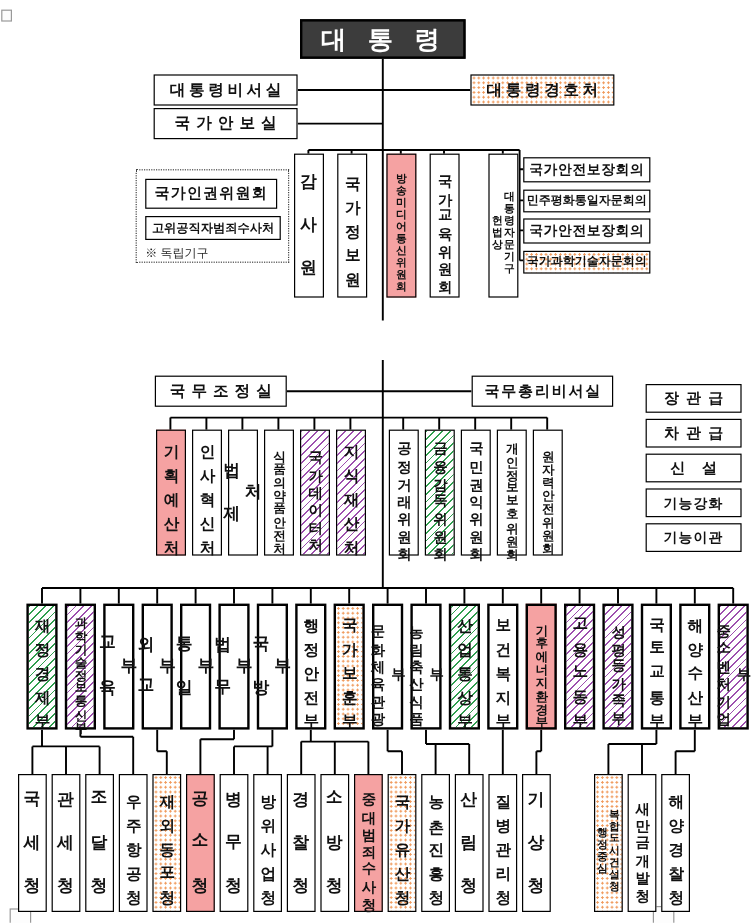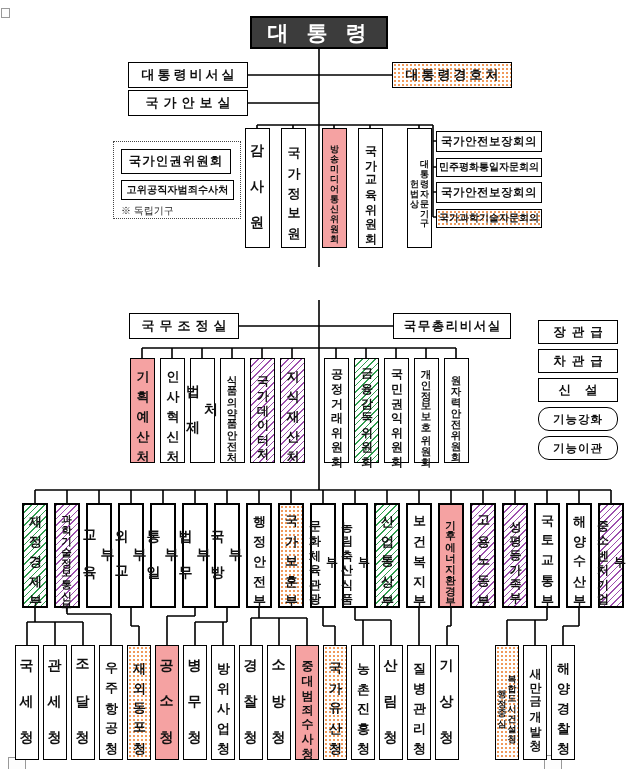--- a/index.html
+++ b/index.html
@@ -61,21 +61,21 @@
              display:flex;align-items:center;justify-content:center;font-weight:bold;font-size:12.5px;letter-spacing:1px;}
   .indep-box.sz-sm{width:113px;height:20px;font-size:10.2px;letter-spacing:0;}
   .indep-note{margin-top:4px;font-size:10px;color:#222;}
 
   
   .legend{left:538px;top:320px;gap:5px;}
   .legend-box{position:relative;width:80px;height:24px;background:#fff;border:1.6px solid #000;box-sizing:border-box;
               display:flex;align-items:center;justify-content:center;font-weight:bold;font-size:12.5px;}
   .legend-box.v-bold,.legend-box.v-plain{letter-spacing:6px;padding-left:6px;}
   .legend-box.v-pink{letter-spacing:14px;padding-left:14px;}
-  .legend-box.v-hatch-purple,.legend-box.v-hatch-green{font-size:11.5px;letter-spacing:1px;border-radius:11px;}
+  .legend-box.v-hatch-purple,.legend-box.v-hatch-green{font-size:11.5px;letter-spacing:1px;}
 
   
   .ls3{font-size:13px;letter-spacing:3px;padding-left:3px;}
   .ls5{font-size:13px;letter-spacing:5px;padding-left:5px;}
   .ls1{font-size:12.5px;letter-spacing:1.5px;padding-left:1.5px;}
 
   .artifact{position:absolute;border:1px solid #999;background:#fdfdfd;z-index:1;}
 </style>
 </head>
 <body>

